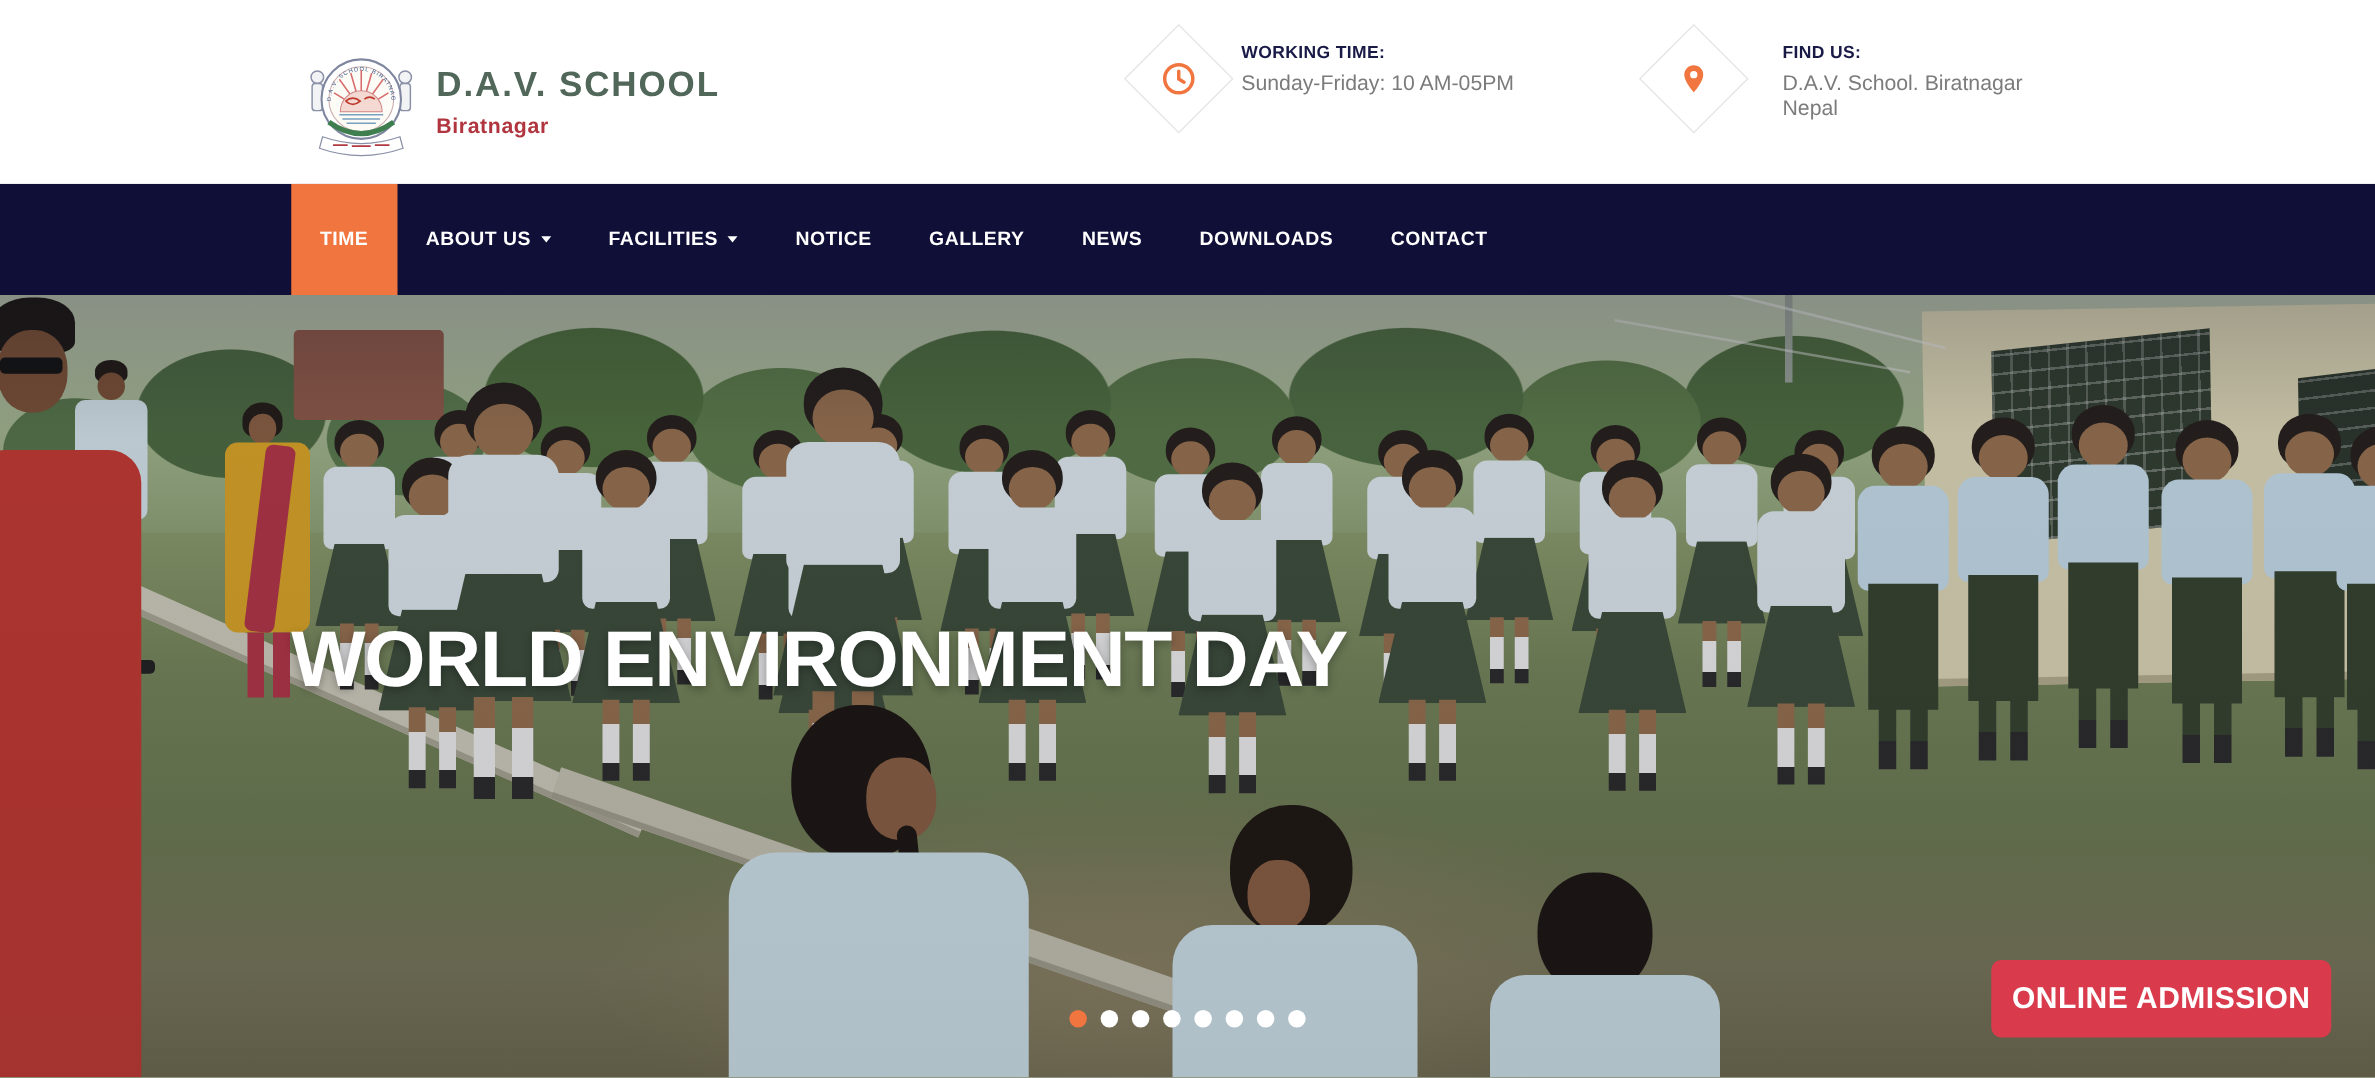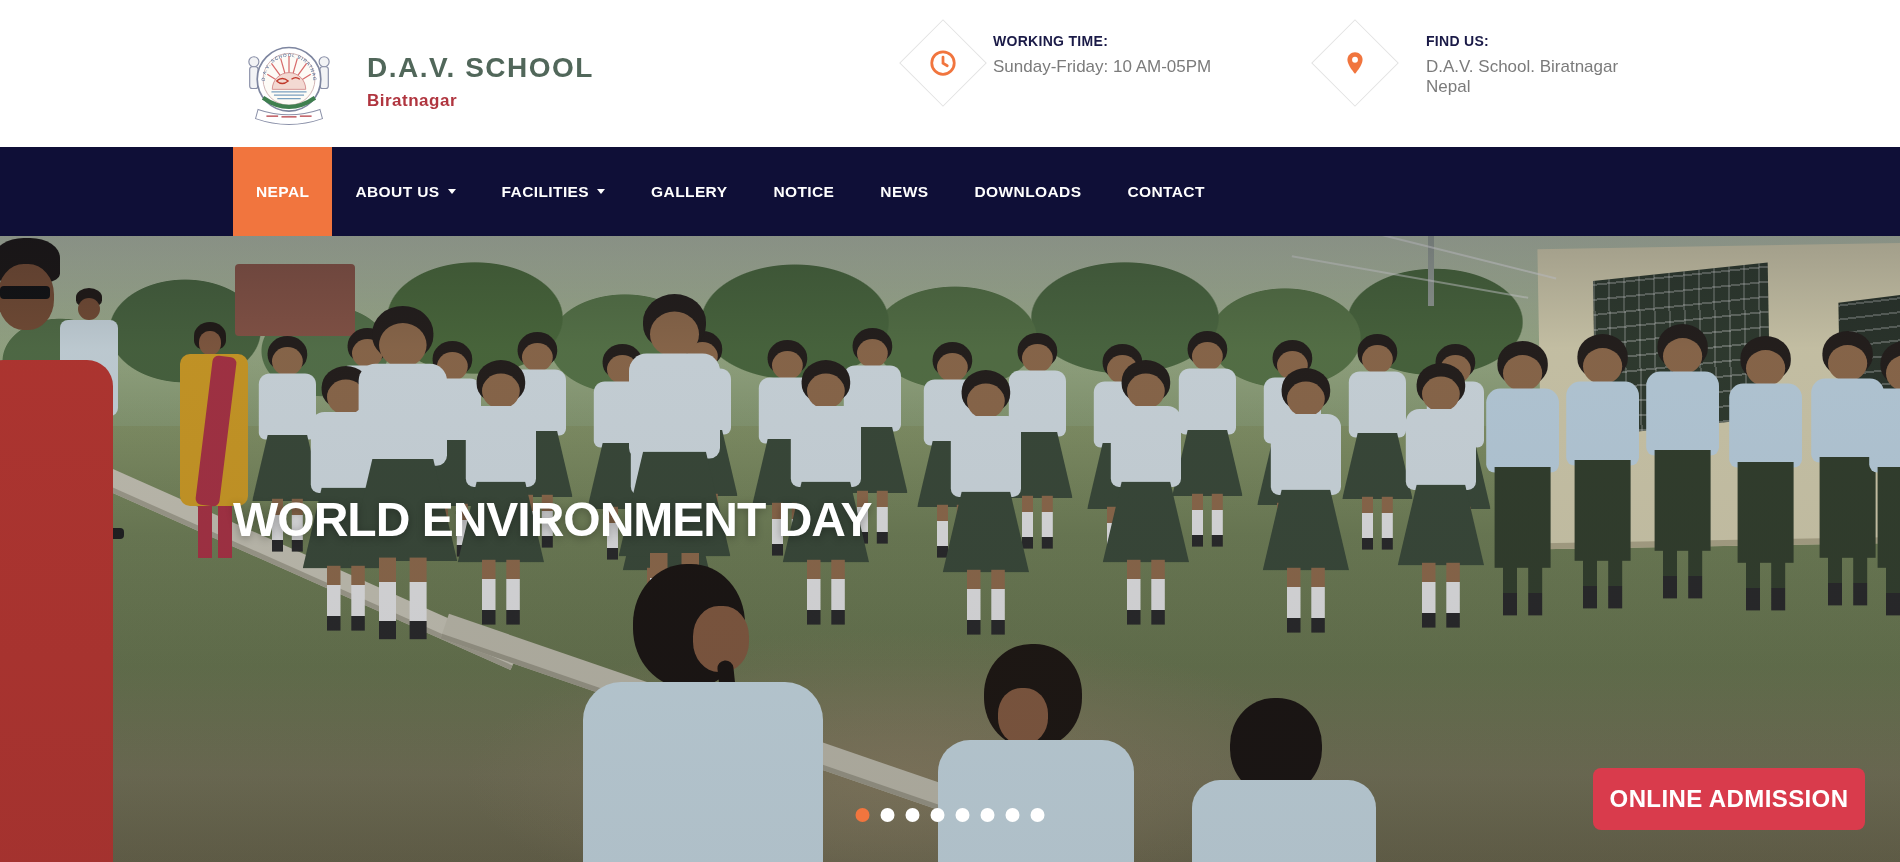--- a/index.html
+++ b/index.html
@@ -2,21 +2,21 @@
 <html><head>
 <meta charset="utf-8">
 <style>
   * { margin:0; padding:0; box-sizing:border-box; }
   body { background:#777; font-family:"Liberation Sans", sans-serif; }
   .screen { position:relative; width:1900px; height:862px; background:#fff; overflow:hidden; margin:0 auto; }
 
   
   .header { position:absolute; left:0; top:0; width:1900px; height:147px; background:#fff; z-index:20; }
   .logo-wrap { position:absolute; left:243px; top:36px; display:flex; align-items:flex-start; }
-  .logo-text { margin-left:32px; margin-top:16px; }
+  .logo-text { margin-left:14px; margin-top:16px; }
   .school-name { font-size:28px; font-weight:bold; letter-spacing:1.5px; color:#51675a; }
   .school-city { font-size:17px; font-weight:bold; letter-spacing:.5px; color:#b0353f; margin-top:7px; }
 
   .info-group { position:absolute; top:0; height:123px; }
   .diamond { position:absolute; width:62px; height:62px; background:#fff; border:1px solid #e3e3e3; transform:rotate(45deg); }
   .diamond-icon { position:absolute; width:62px; height:62px; display:flex; align-items:center; justify-content:center; }
   .info-label { font-size:14px; font-weight:800; letter-spacing:.3px; color:#1a1a47; }
   .info-value { font-size:17px; color:#7b7b7b; margin-top:8px; }
 
   
@@ -110,21 +110,21 @@
   .c2 .cr-hair { position:absolute; left:56px; top:0; width:98px; height:104px; background:#201913; border-radius:48%; }
   .c2 .cr-face { position:absolute; left:70px; top:44px; width:50px; height:56px; background:#8a5f43; border-radius:46%; }
   .c2 .cr-body { position:absolute; left:10px; top:96px; width:196px; height:122px; background:#cfe2ea; border-radius:32px 32px 0 0; }
   .c3 { left:1178px; top:462px; width:212px; height:164px; }
   .c3 .cr-hair { position:absolute; left:52px; top:0; width:92px; height:98px; background:#1d1713; border-radius:48%; }
   .c3 .cr-body { position:absolute; left:14px; top:82px; width:184px; height:82px; background:#cfe2ea; border-radius:28px 28px 0 0; }
 
   .overlay { left:0; top:0; width:1900px; height:626px; z-index:5;
     background:linear-gradient(180deg, rgba(8,10,24,.28) 0%, rgba(8,10,24,.12) 18%, rgba(8,10,24,.16) 100%); }
 
-  .headline { position:absolute; left:233px; top:492px; z-index:6; color:#fff; font-size:48px; font-weight:bold;
+  .headline { position:absolute; left:233px; top:492px; z-index:6; color:#fff; font-size:63px; font-weight:bold;
     letter-spacing:-1px; text-shadow:0 2px 8px rgba(0,0,0,.3); white-space:nowrap; }
 
   .dots { position:absolute; left:50%; transform:translateX(-50%); top:808px; display:flex; gap:11px; z-index:7; }
   .dot { width:14px; height:14px; border-radius:50%; background:#fff; cursor:pointer; }
   .dot.active { background:#f1753e; }
 
   .admission-btn { position:absolute; left:1593px; top:768px; width:272px; height:62px; background:#d93b4c;
     border:none; border-radius:8px; color:#fff; font-family:"Liberation Sans", sans-serif; font-size:24px;
     font-weight:bold; letter-spacing:.4px; z-index:7; cursor:pointer; display:flex; align-items:center; justify-content:center; }
 
@@ -191,35 +191,35 @@
       <div style="position:absolute; left:91px; top:33px;margin-left:11px;">
         <div class="info-label">FIND US:</div>
         <div class="info-value">D.A.V. School. Biratnagar Nepal</div>
       </div>
     </div>
   </div>
 
   <nav class="navbar">
     <div class="nav-inner">
       <a class="nav-item active">
-          <span>NEPAL</span>
+          <span>TIME</span>
         </a>
       <a class="nav-item">
           <span>ABOUT US</span>
           <i class="caret"></i>
         </a>
       <a class="nav-item">
           <span>FACILITIES</span>
           <i class="caret"></i>
         </a>
       <a class="nav-item">
+          <span>NOTICE</span>
+        </a>
+      <a class="nav-item">
           <span>GALLERY</span>
-        </a>
-      <a class="nav-item">
-          <span>NOTICE</span>
         </a>
       <a class="nav-item">
           <span>NEWS</span>
         </a>
       <a class="nav-item">
           <span>DOWNLOADS</span>
         </a>
       <a class="nav-item">
           <span>CONTACT</span>
         </a>

